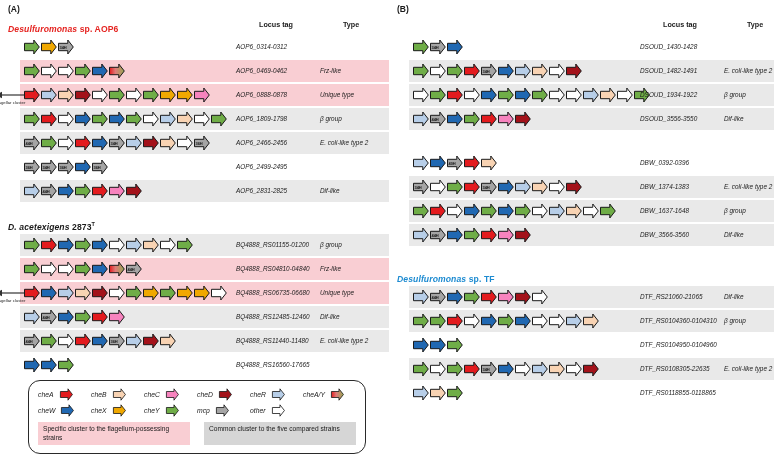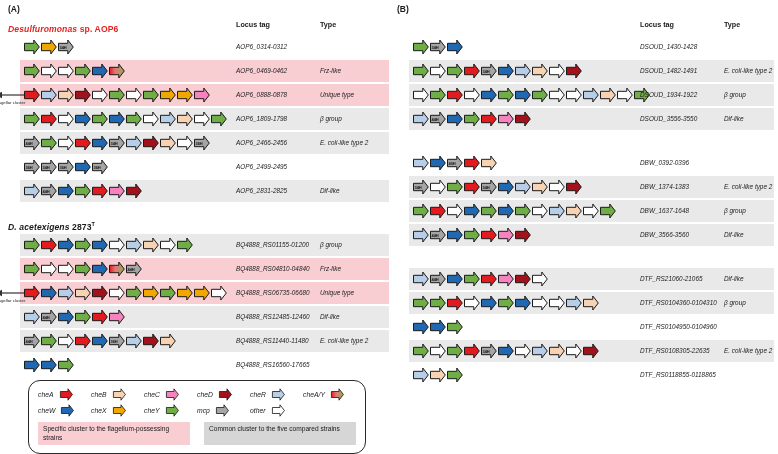--- a/index.html
+++ b/index.html
@@ -19,21 +19,21 @@
   .band{position:absolute;top:0;bottom:0;left:12px;right:0;}
   .bg-pink{background:#f9ced3;}
   .bg-gray{background:#e9e9e9;}
   .genes{position:absolute;left:16px;top:3px;display:flex;gap:1px;align-items:center;}
   .gene-svg{width:16px;height:16px;display:block;flex:0 0 auto;}
   .lg{width:19px;height:13px;}
   .locus{position:absolute;top:7px;font-style:italic;font-size:6.4px;white-space:nowrap;}
   .typ{position:absolute;top:7px;font-style:italic;font-size:6.4px;white-space:nowrap;text-align:center;}
   .panel-a .locus{left:228px;} .panel-a .typ{left:312px;}
   .panel-b .locus{left:243px;} .panel-b .typ{left:327px;}
-  .hdr{font-style:normal;font-weight:bold;font-size:7.2px;top:2px;}
+  .hdr{font-style:normal;font-weight:bold;font-size:7.2px;top:2px;margin-left:23px;}
   .flag-svg{position:absolute;left:-13px;top:6px;width:30px;height:10px;}
   .flag-label{position:absolute;left:-13px;top:16px;font-size:4.3px;width:46px;color:#222;}
   .legend{position:absolute;left:20px;top:376px;width:338px;height:74px;box-sizing:border-box;
           border:1.4px solid #2a2a2a;border-radius:12px;padding:7px 9px 6px;background:#fff;}
   .lrow{display:flex;margin-bottom:3px;}
   .lentry{display:flex;align-items:center;gap:3px;width:53px;}
   .lentry i{font-size:6.8px;}
   .legend-notes{display:flex;gap:14px;margin-top:5px;}
   .note{font-size:6.6px;line-height:1.3;padding:3px 5px;width:148px;}
   .note-pink{background:#f9ced3;}
@@ -822,20 +822,21 @@
               </svg>
               <svg viewBox="0 0 16 16" class="gene-svg">
                 <polygon points="0.5,4.3 9.8,4.3 9.8,1 15.3,8 9.8,15 9.8,11.7 0.5,11.7" fill="#a3121a" stroke="#1a1a1a" stroke-width="1" stroke-linejoin="round"></polygon>
               </svg>
             </div>
             <span class="locus">DBW_3566-3560</span>
             <span class="typ">Dif-like</span>
           </div>
         </div>
         <div class="org">
+          <div class="title-row"><span class="org-title" style="color: rgb(29, 139, 209);"><i>Desulfuromonas</i> sp. TF</span></div>
           <div class="row">
             <div class="band bg-gray"></div>
             <div class="genes">
               <svg viewBox="0 0 16 16" class="gene-svg">
                 <polygon points="0.5,4.3 9.8,4.3 9.8,1 15.3,8 9.8,15 9.8,11.7 0.5,11.7" fill="#b7cee8" stroke="#1a1a1a" stroke-width="1" stroke-linejoin="round"></polygon>
               </svg>
               <svg viewBox="0 0 16 16" class="gene-svg">
                 <polygon points="0.5,4.3 9.8,4.3 9.8,1 15.3,8 9.8,15 9.8,11.7 0.5,11.7" fill="#a5a5a5" stroke="#1a1a1a" stroke-width="1" stroke-linejoin="round"></polygon>
                 <text x="5.1" y="9.6" text-anchor="middle" font-size="4" font-weight="bold" fill="#161616">44H</text>
               </svg>

